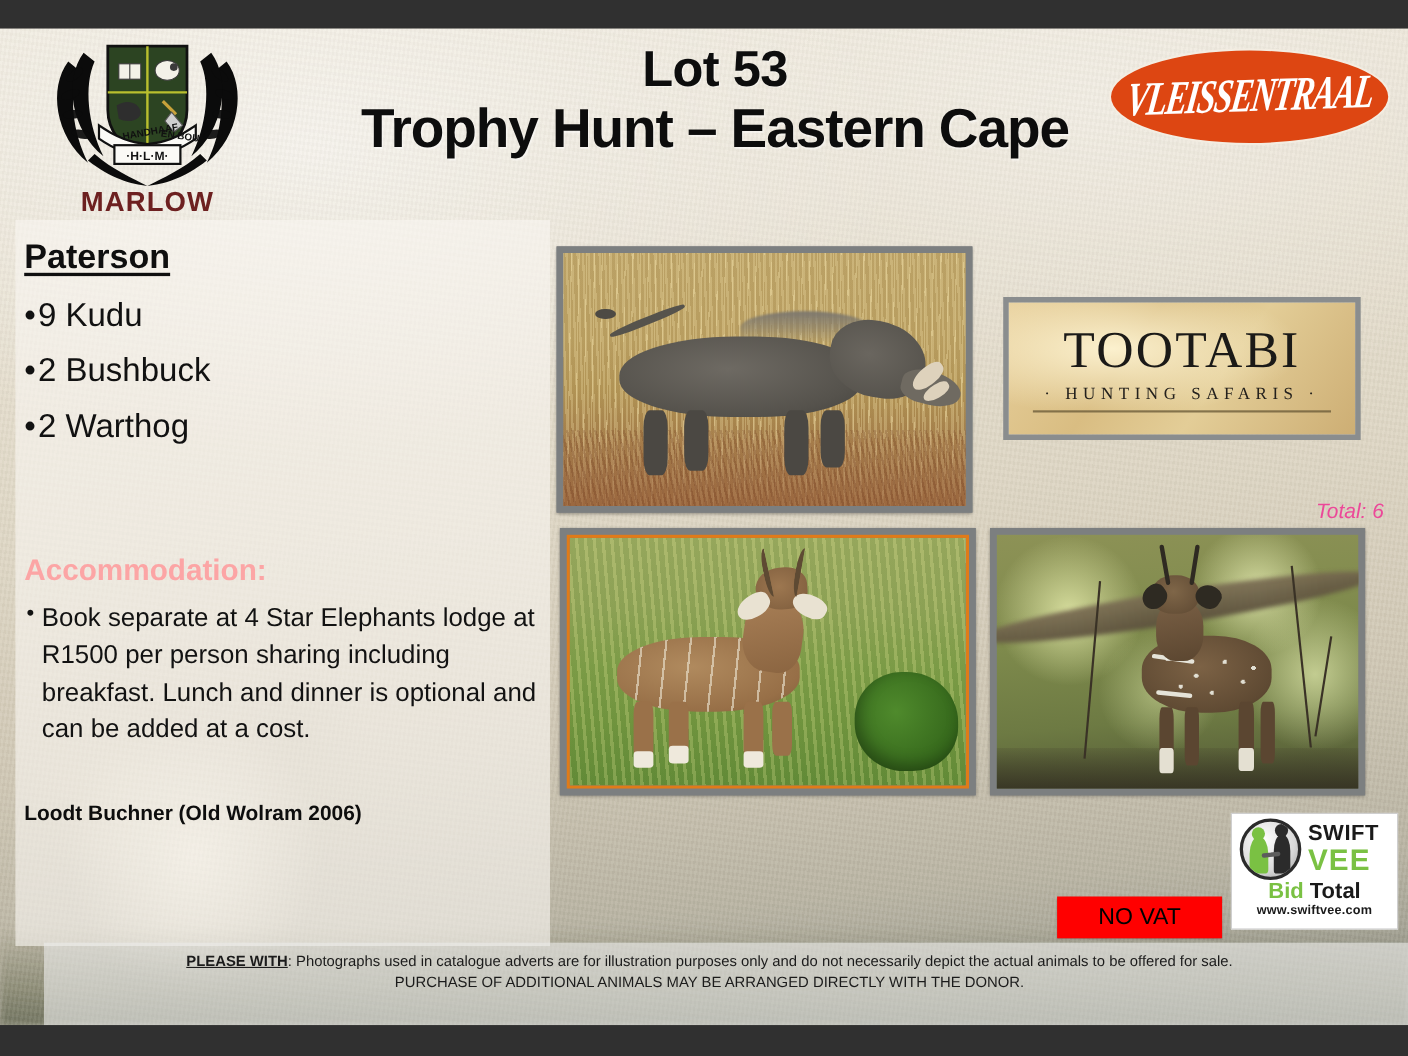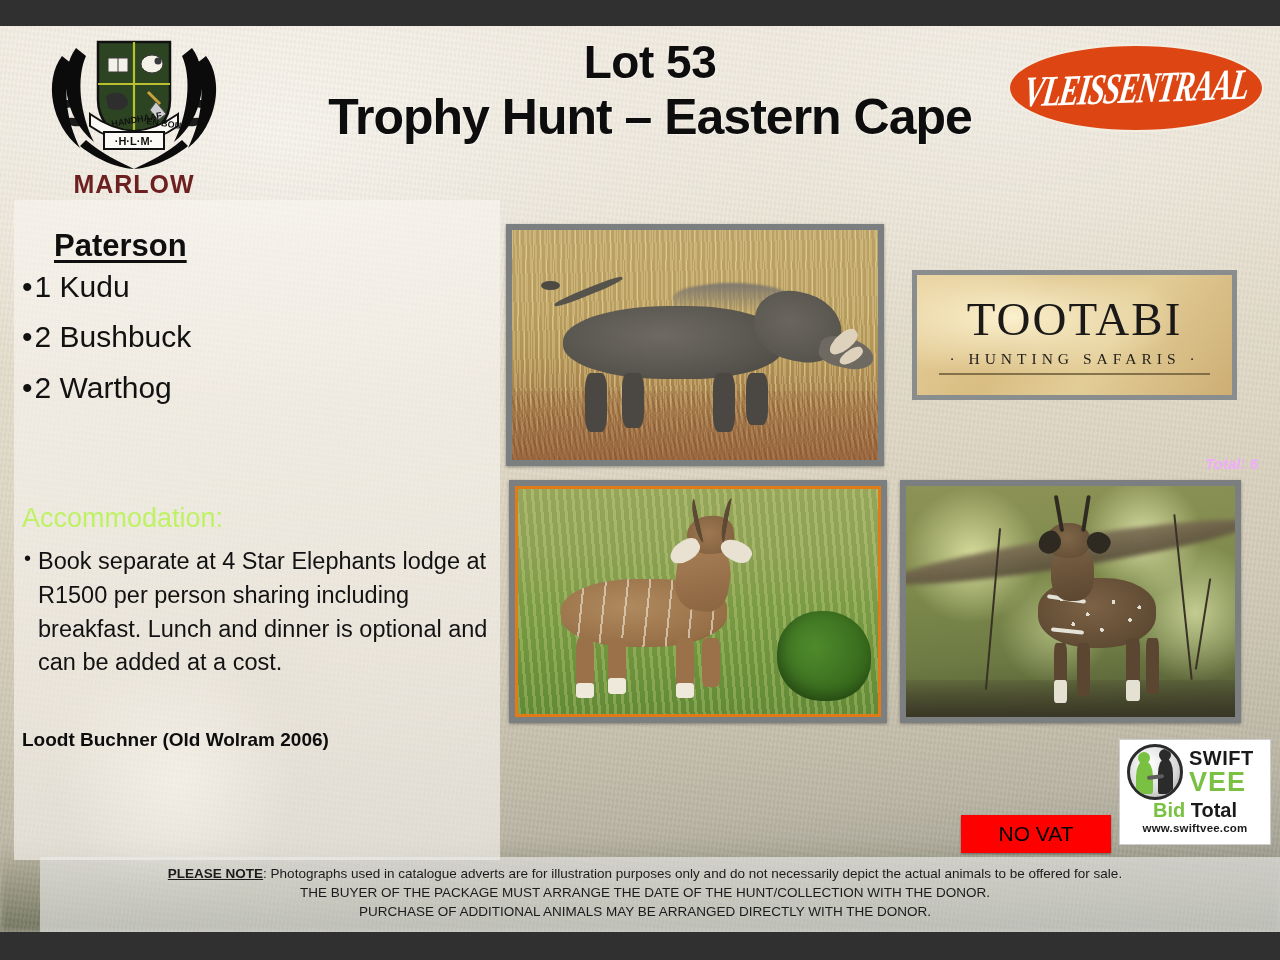--- a/index.html
+++ b/index.html
@@ -89,30 +89,30 @@
     letter-spacing:-1.5px;transform:skewX(-10deg) rotate(-2deg) scaleY(1.45);
     font-family:"Liberation Serif", serif;white-space:nowrap;
   }
 
   
   .sec-head{
     position:absolute;font-size:31px;font-weight:bold;color:#0f0f0f;
     text-decoration:underline;text-underline-offset:4px;
   }
   .sec-head2{
-    position:absolute;font-size:27px;font-weight:normal;color:#bef264;
+    position:absolute;font-size:27px;font-weight:bold;color:#fca5a5;
   }
   .bullet-list{position:absolute;margin:0;padding:0;list-style:none;}
   .bullet-list li{
     font-size:30px;color:#111;line-height:1.68;white-space:nowrap;
   }
   .bullet-list li::before{content:"\2022";margin-right:2px;}
   .total{
     position:absolute;right:22px;top:455px;
-    font-size:15px;font-style:italic;font-weight:bold;color:#f0abfc;
+    font-size:19px;font-style:italic;font-weight:normal;color:#ec4899;
   }
   .acc-body{
     position:absolute;left:22px;top:545px;width:468px;
     font-size:23.5px;color:#121212;line-height:1.44;
   }
   .acc-body .bdot{position:absolute;left:2px;top:-1px;font-size:20px;}
   .acc-body .btxt{display:block;margin-left:16px;}
   .contact{
     position:absolute;left:22px;top:723px;width:470px;
     font-size:19px;font-weight:bold;color:#0d0d0d;line-height:1.83;
@@ -414,24 +414,24 @@
 
   <div class="title-wrap">
     <div class="lot-title">Lot 53</div>
     <div class="main-title">Trophy Hunt – Eastern Cape</div>
   </div>
 
   <div class="vleis">
     <span class="vleis-text">VLEISSENTRAAL</span>
   </div>
 
-  <div class="sec-head" style="left:22px;top:228px;margin-left:32px;">Paterson</div>
+  <div class="sec-head" style="left:22px;top:216px;">Paterson</div>
 
   <ul class="bullet-list" style="left:22px;top:262px;">
-    <li>1 Kudu</li>
+    <li>9 Kudu</li>
     <li>2 Bushbuck</li>
     <li>2 Warthog</li>
   </ul>
 
   <div class="total">Total: 6</div>
 
   <div class="sec-head2" style="left:22px;top:503px;">Accommodation:</div>
 
   <div class="acc-body">
     <span class="bdot">•</span>
@@ -535,19 +535,18 @@
       </div>
     </div>
     <div class="sv-bid">
       <span class="g">Bid</span>
       <span class="k">Total</span>
     </div>
     <div class="sv-url">www.swiftvee.com</div>
   </div>
 
   <div class="note">
-    <span class="u">PLEASE NOTE</span><span>:  Photographs used in catalogue adverts are for illustration purposes only and do  not necessarily depict the actual animals to be offered for sale.</span>
-    <span class="note-l2">THE BUYER OF THE PACKAGE MUST ARRANGE THE DATE OF THE HUNT/COLLECTION WITH THE DONOR.</span>
+    <span class="u">PLEASE WITH</span><span>:  Photographs used in catalogue adverts are for illustration purposes only and do  not necessarily depict the actual animals to be offered for sale.</span>
     <span class="note-l3">PURCHASE OF ADDITIONAL ANIMALS MAY BE ARRANGED DIRECTLY WITH THE DONOR.</span>
   </div>
 
   <div class="bar-bottom"></div>
 </div>
 
 </body></html>

